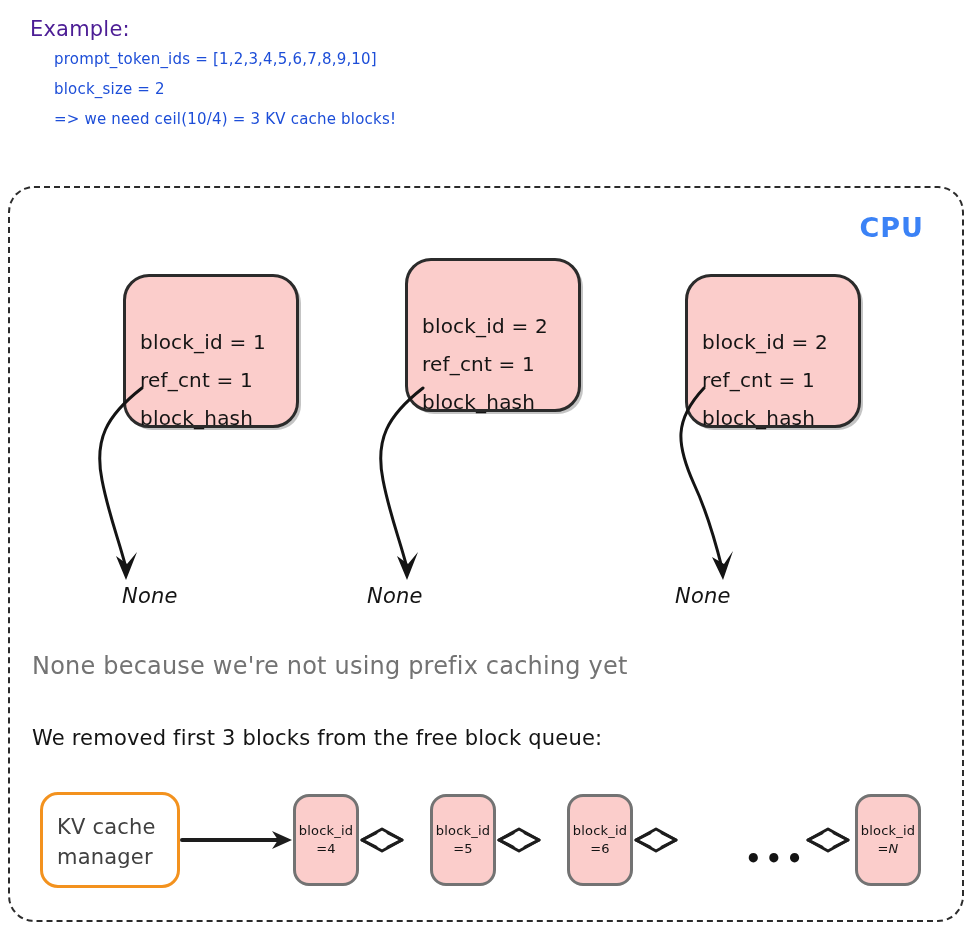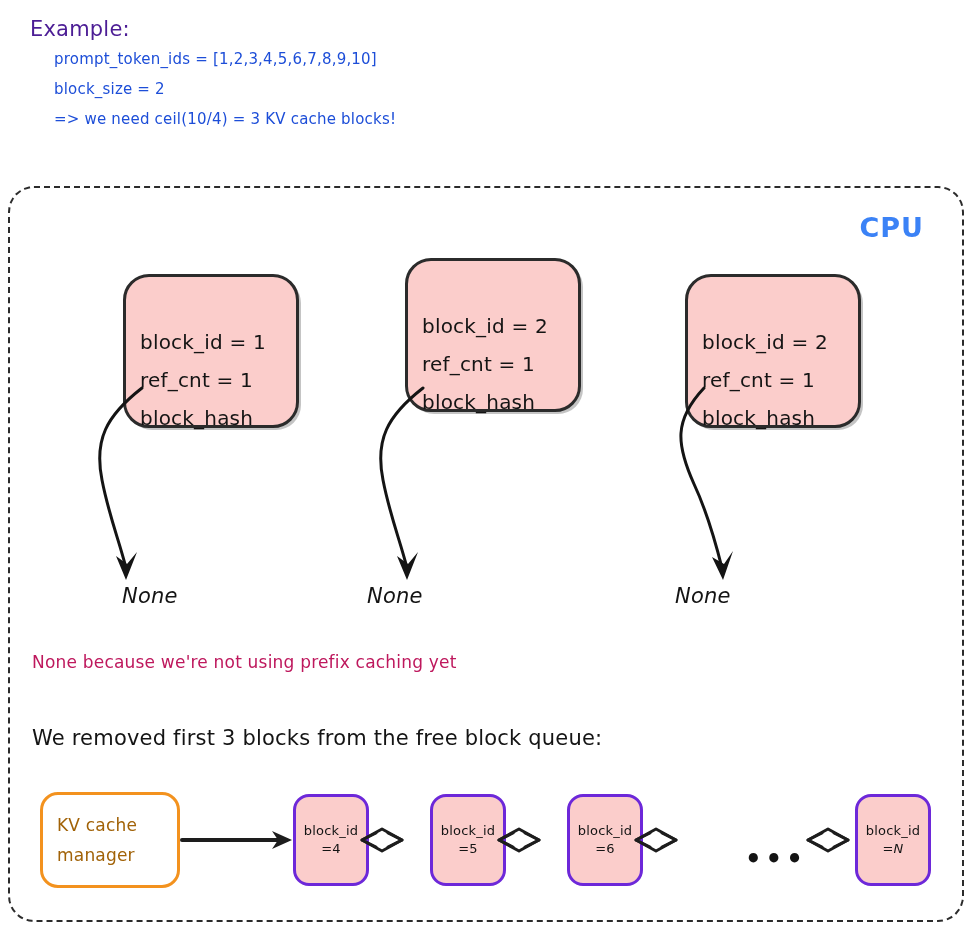--- a/index.html
+++ b/index.html
@@ -107,22 +107,22 @@
   }
   #none-label-1 { left: 112px; top: 396px; }
   #none-label-2 { left: 357px; top: 396px; }
   #none-label-3 { left: 665px; top: 396px; }
 
   
   #green-note {
     position: absolute;
     left: 22px;
     top: 464px;
-    font-size: 17px;
-    color: #be185d;
+    font-size: 24px;
+    color: #737373;
     white-space: nowrap;
     text-align: center;
   }
 
   
   #removed-note {
     position: absolute;
     left: 22px;
     top: 538px;
     font-size: 21px;
@@ -146,34 +146,34 @@
     width: 140px;
     height: 96px;
     border: 3px solid #f3921e;
     border-radius: 18px;
     box-sizing: border-box;
     background: #ffffff;
   }
   #kv-manager-box .mline {
     position: absolute;
     left: 14px;
-    font-size: 17px;
-    color: #a16207;
+    font-size: 21px;
+    color: #404040;
     white-space: nowrap;
   }
   #kv-manager-line1 { top: 20px; }
   #kv-manager-line2 { top: 50px; }
 
   .queue-block {
     position: absolute;
     top: 6px;
-    width: 76px;
+    width: 66px;
     height: 92px;
     background: #fbcdcb;
-    border: 3px solid #6d28d9;
+    border: 3px solid #737373;
     border-radius: 16px;
     box-sizing: border-box;
     display: flex;
     flex-direction: column;
     align-items: center;
     justify-content: center;
   }
   .queue-block .qline {
     font-size: 13px;
     line-height: 18px;

